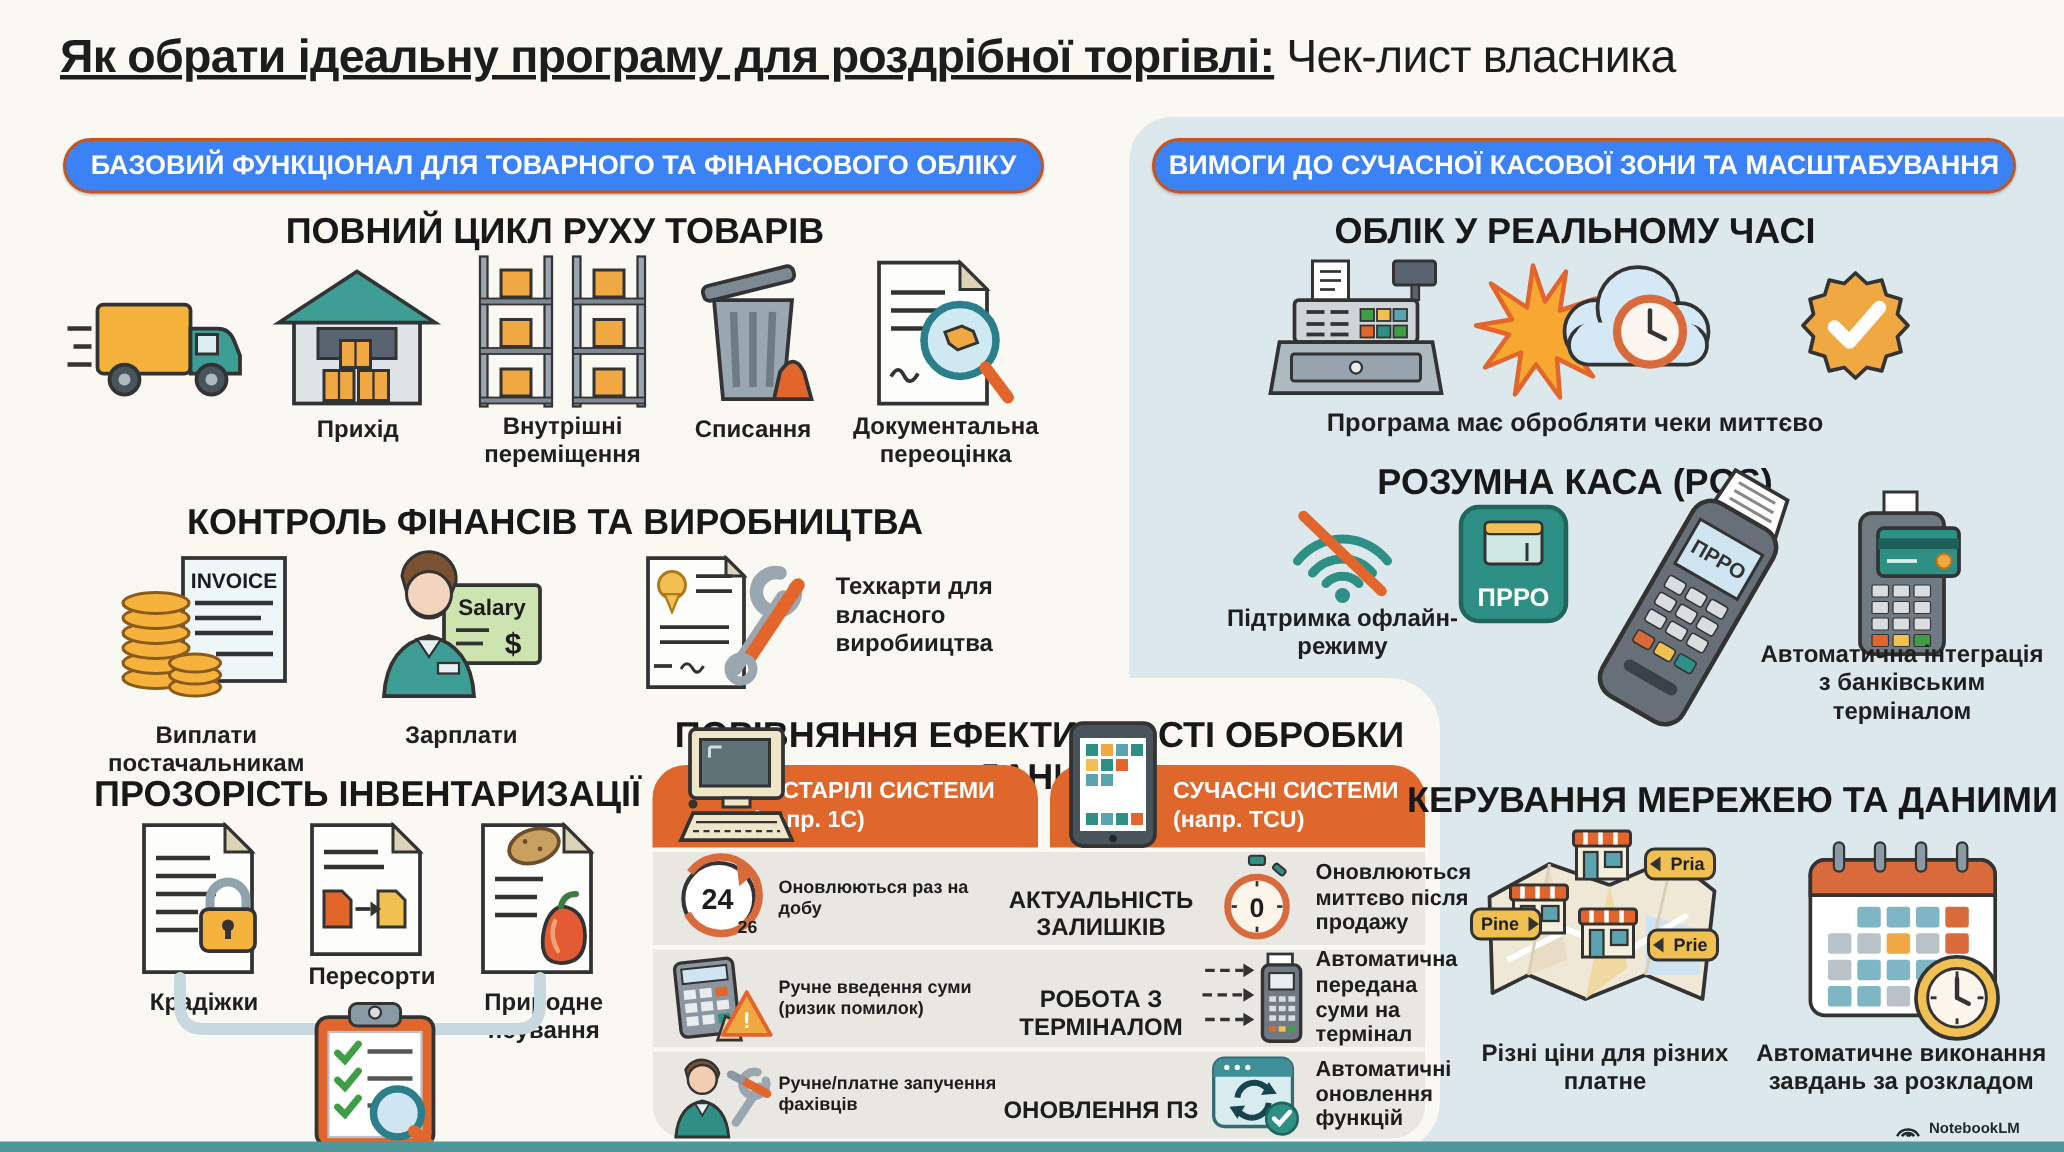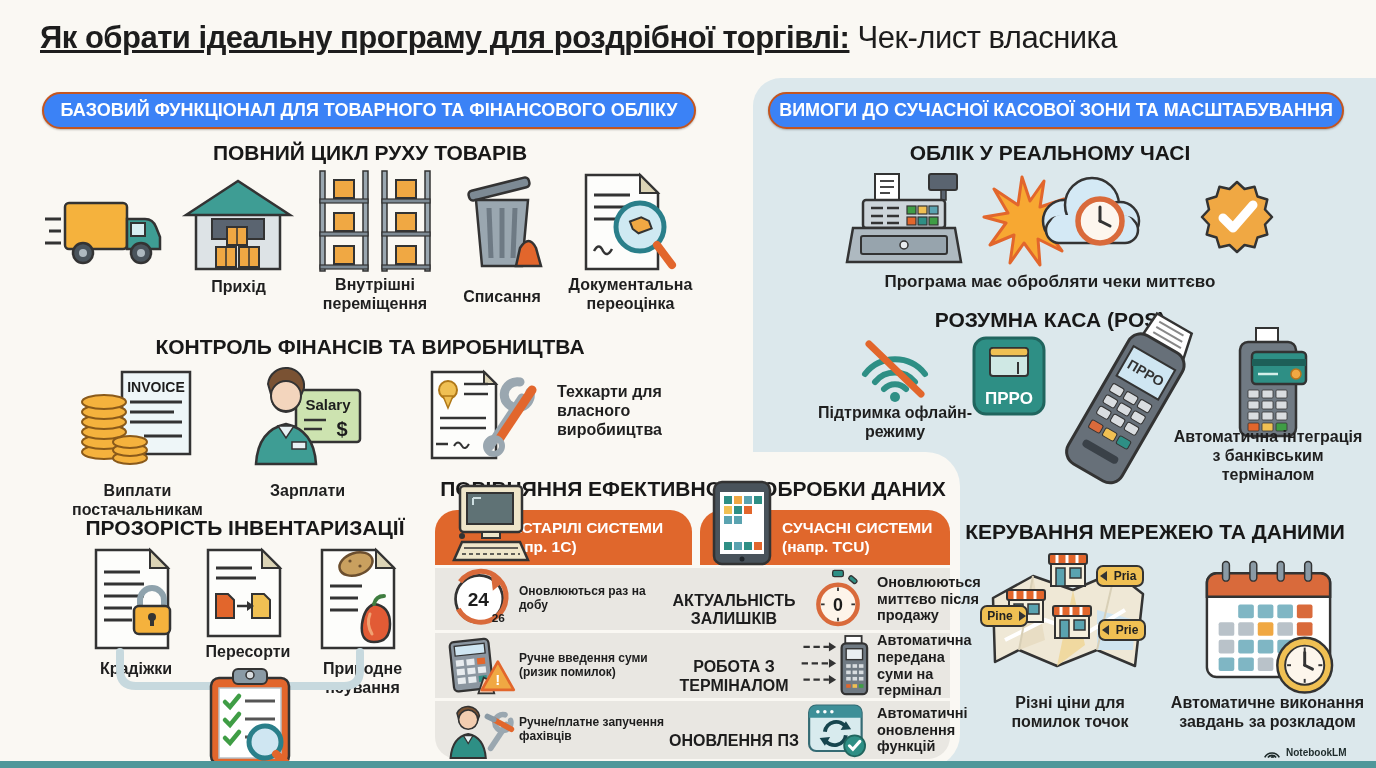--- a/index.html
+++ b/index.html
@@ -12,21 +12,21 @@
   .white-notch{left:404px;top:452px;width:556px;height:316px;background:#faf8f3;border-radius:34px;}
   .bottom-bar{left:0;top:761px;width:1376px;height:7px;background:#4f979a;}
   .page-title{left:40px;top:20px;width:1320px;font-size:31px;letter-spacing:-0.5px;white-space:nowrap;}
   .page-title b{font-weight:700;text-decoration:underline;}
   .page-title span{font-weight:400;}
   .banner{
     top:92px;height:33px;background:#3b82f6;border:2px solid #c4551f;border-radius:19px;
     color:#fff;font-weight:700;font-size:18px;display:flex;align-items:center;justify-content:center;
     box-shadow:0 1px 2px rgba(0,0,0,.25);white-space:nowrap;
   }
-  .h{font-weight:700;font-size:21px;text-align:center;color:#181818;}
+  .h{font-weight:700;font-size:24px;text-align:center;color:#181818;}
   .cap{font-weight:700;font-size:16px;line-height:1.18;text-align:center;color:#1f1f1f;}
   .cap-left{text-align:left;}
   
   .cmp-head{
     background:#e0672c;border-radius:22px 22px 0 0;color:#fff;display:flex;align-items:center;
   }
   .cmp-head .txt{font-weight:700;font-size:15.5px;line-height:1.22;}
   .cmp-row{
     background:#e9e7e2;display:flex;align-items:center;padding:0 8px;box-sizing:border-box;
   }
@@ -104,21 +104,21 @@
 <div class="abs cap" style="left:300px;top:276px;width:150px;">Внутрішні переміщення</div>
 
 <svg class="abs" style="left:462px;top:176px;" width="82" height="98" viewBox="0 0 82 98">
   <rect x="6" y="8" width="62" height="10" rx="4" fill="#7d8a94" stroke="#333" stroke-width="2.5" transform="rotate(-14 37 13)"></rect>
   <path d="M14,24 L66,24 L60,90 L20,90 Z" fill="#9aa7b0" stroke="#333" stroke-width="2.5"></path>
   <line x1="27" y1="32" x2="29" y2="82" stroke="#6e7a84" stroke-width="5"></line>
   <line x1="40" y1="32" x2="40" y2="82" stroke="#6e7a84" stroke-width="5"></line>
   <line x1="53" y1="32" x2="51" y2="82" stroke="#6e7a84" stroke-width="5"></line>
   <path d="M58,72 q9,-14 16,0 l5,18 h-25 z" fill="#e2662c" stroke="#333" stroke-width="2.5"></path>
 </svg>
-<div class="abs cap" style="left:432px;top:288px;width:140px;">Списання</div>
+<div class="abs cap" style="left:432px;top:278px;width:140px;">Списання</div>
 
 <svg class="abs" style="left:578px;top:171px;" width="105" height="102" viewBox="0 0 105 102">
   <path d="M8,4 H62 L80,22 V98 H8 Z" fill="#fdfdfb" stroke="#333" stroke-width="2.5"></path>
   <path d="M62,4 V22 H80 Z" fill="#dcd4b6" stroke="#333" stroke-width="2"></path>
   <line x1="16" y1="24" x2="52" y2="24" stroke="#333" stroke-width="3"></line>
   <line x1="16" y1="36" x2="56" y2="36" stroke="#333" stroke-width="3"></line>
   <line x1="16" y1="48" x2="44" y2="48" stroke="#333" stroke-width="3"></line>
   <path d="M16,80 q5,-9 9,0 q4,7 9,-2" fill="none" stroke="#333" stroke-width="2.5"></path>
   <circle cx="62" cy="56" r="24" fill="#cfe9f2" stroke="#2a7f8a" stroke-width="5"></circle>
   <path d="M54,48 h12 l6,6 v8 h-14 l-4,-6 z" fill="#f0a843" stroke="#333" stroke-width="2" transform="rotate(-20 60 55)"></path>
@@ -612,21 +612,21 @@
   <g stroke="#333" stroke-width="2">
     <line x1="104" y1="88" x2="104" y2="92"></line>
       <line x1="104" y1="120" x2="104" y2="124"></line>
     <line x1="86" y1="106" x2="90" y2="106"></line>
       <line x1="118" y1="106" x2="122" y2="106"></line>
   </g>
   <line x1="104" y1="106" x2="104" y2="93" stroke="#333" stroke-width="3" stroke-linecap="round"></line>
   <line x1="104" y1="106" x2="112" y2="110" stroke="#333" stroke-width="3" stroke-linecap="round"></line>
 </svg>
 
-<div class="abs cap" style="left:985px;top:694px;width:170px;">Різні ціни для помилок точок</div>
+<div class="abs cap" style="left:985px;top:694px;width:170px;">Різні ціни для різних платне</div>
 <div class="abs cap" style="left:1165px;top:694px;width:205px;">Автоматичне виконання завдань за розкладом</div>
 
 <div class="abs wm" style="left:1262px;top:744px;">
   <svg width="20" height="16" viewBox="0 0 22 16">
     <path d="M3,14 A9,9 0 0 1 19,14" fill="none" stroke="#1d2a2a" stroke-width="1.8"></path>
     <path d="M6.5,14 A5.5,5.5 0 0 1 15.5,14" fill="none" stroke="#1d2a2a" stroke-width="1.8"></path>
     <path d="M10,14 A2,2 0 0 1 13,14" fill="none" stroke="#1d2a2a" stroke-width="1.8"></path>
   </svg>
   <span>NotebookLM</span>
 </div>

